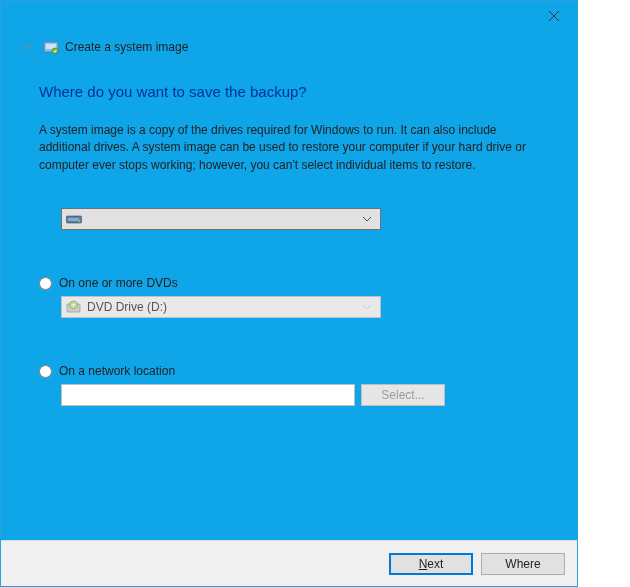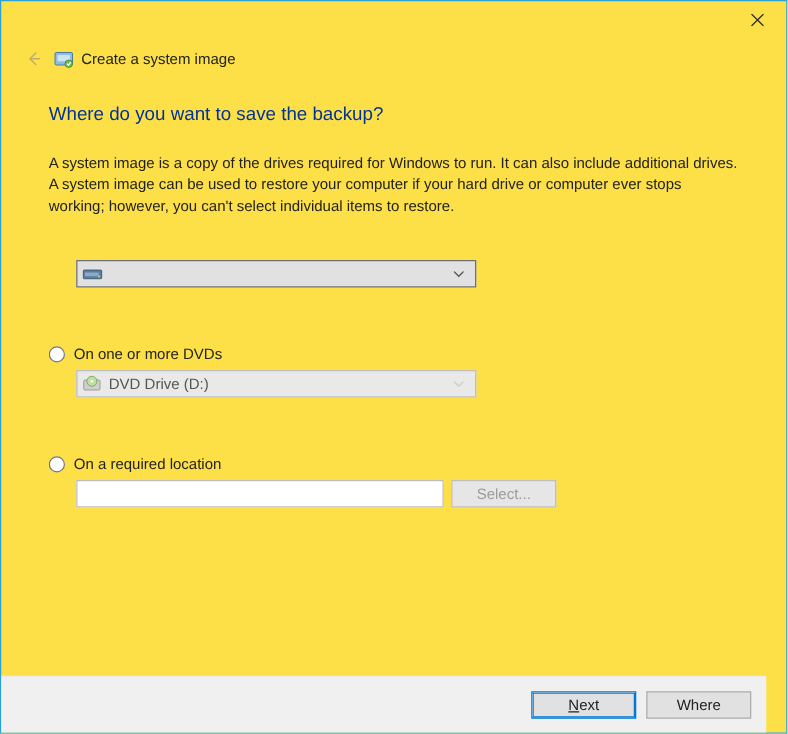--- a/index.html
+++ b/index.html
@@ -4,25 +4,25 @@
   <style>
     * { box-sizing: border-box; }
     body {
       margin: 0;
       padding: 0;
       font-family: "Segoe UI", Tahoma, sans-serif;
       font-size: 12px;
       background: #fff;
     }
     .window {
-      width: 630px;
+      width: 578px;
       height: 587px;
       border: 1px solid #2aa1d8;
       position: relative;
-      background: #fde047;
+      background: #0ea5e9;
     }
     .titlebar {
       height: 30px;
       display: flex;
       justify-content: flex-end;
       align-items: center;
     }
     .close-btn {
       width: 46px;
       height: 30px;
@@ -141,21 +141,21 @@
       color: #9b9b9b;
       font-size: 12px;
       display: flex;
       align-items: center;
       justify-content: center;
       cursor: default;
     }
     .footer {
       position: absolute;
       left: 0;
-      right: 16px;
+      right: 0;
       bottom: 0;
       height: 46px;
       background: #f0f0f0;
       border-top: 1px solid #dcdcdc;
       display: flex;
       align-items: center;
       justify-content: flex-end;
       padding: 0 12px;
       gap: 8px;
     }
@@ -252,21 +252,21 @@
                 <path d="M0 0 L4 4 L8 0" stroke="#999" stroke-width="1" fill="none"></path>
               </svg>
           </span>
         </div>
       </div>
     </div>
 
     <div class="option-block">
       <label class="option-row">
         <input type="radio" name="dest" style="">
-        <span>On a required location</span>
+        <span>On a network location</span>
       </label>
       <div class="indented">
         <input class="text-input" type="text" disabled="" value="" style="">
         <div class="select-btn">
           <span>Select...</span>
         </div>
       </div>
     </div>
 
   </div>

